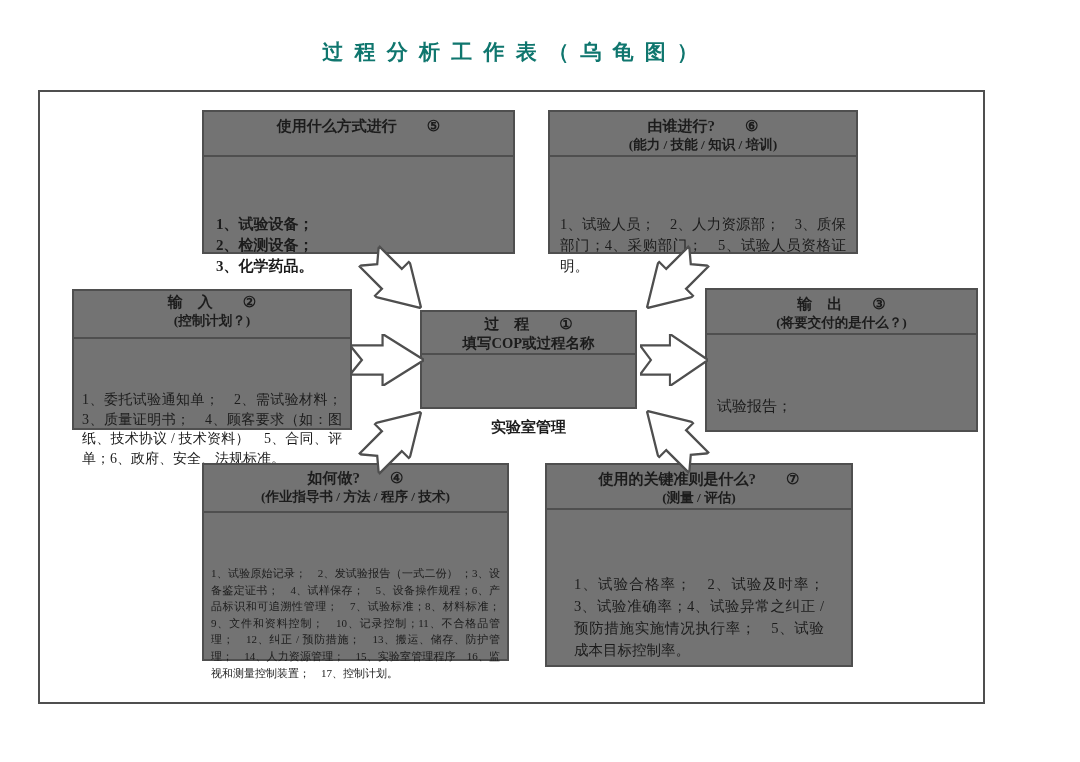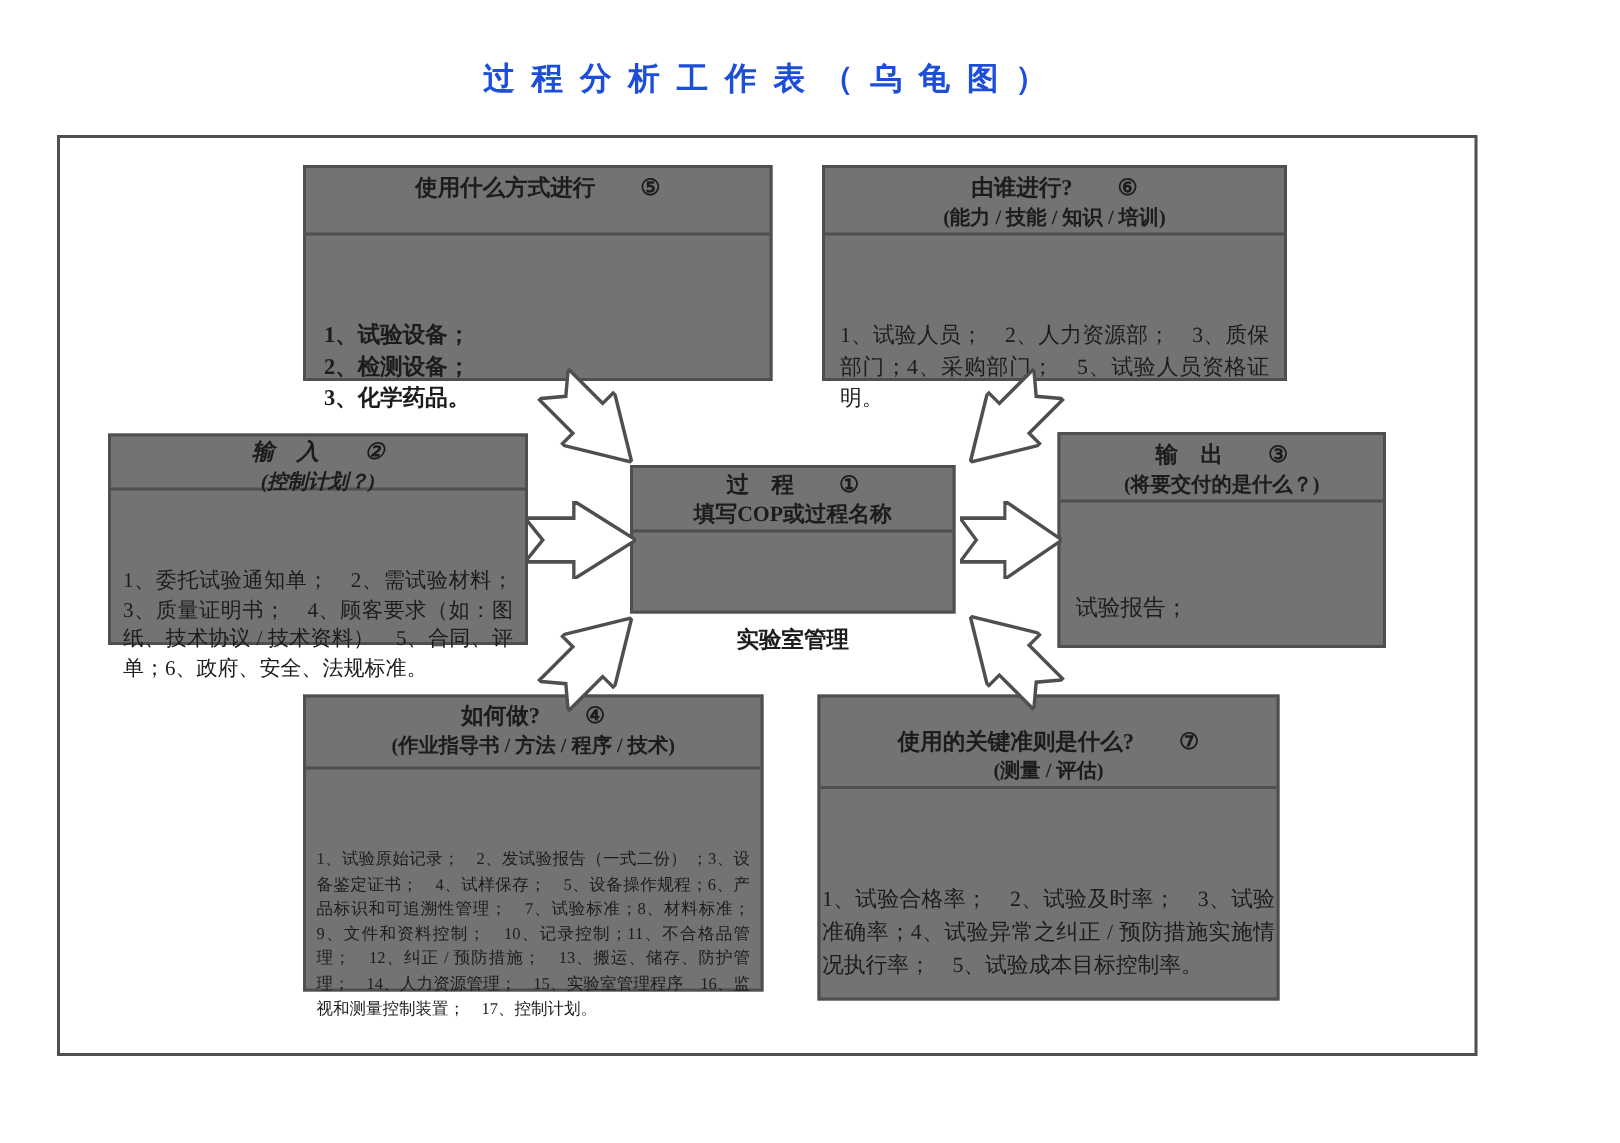--- a/index.html
+++ b/index.html
@@ -4,21 +4,21 @@
 <style>
   html,body{margin:0;padding:0;background:#fff;}
   #canvas{
     position:relative;width:1080px;height:762px;background:#ffffff;
     font-family:"Liberation Serif","DejaVu Serif",serif;
     color:#1c1c1c;overflow:hidden;
   }
   #page-title{
     position:absolute;left:38px;top:38px;width:947px;
     text-align:center;font-size:21px;font-weight:bold;
-    letter-spacing:3px;color:#1d4ed8;
+    letter-spacing:3px;color:#0f766e;
   }
   #outer-frame{
     position:absolute;left:38px;top:90px;width:943px;height:610px;
     border:2px solid #4f4f4f;
   }
   .box{position:absolute;border:2px solid #4f4f4f;background:#737373;box-sizing:border-box;}
   .box-header{
     border-bottom:2px solid #4f4f4f;text-align:center;
     padding-top:4px;box-sizing:border-box;
   }
@@ -31,36 +31,36 @@
   }
   .list-line{font-size:15px;line-height:21px;font-weight:bold;}
   
   #box-method{left:202px;top:110px;width:313px;height:144px;}
   #box-method .box-header{height:45px;}
   #box-method .box-body{text-align:left;padding:10px 12px;}
   #box-who{left:548px;top:110px;width:310px;height:144px;}
   #box-who .box-header{height:45px;}
   #box-who .box-body{line-height:21px;padding:10px 10px;}
   #box-input{left:72px;top:289px;width:280px;height:141px;}
-  #box-input .box-header{height:36px;padding-top:1px;font-style:italic;}
+  #box-input .box-header{height:48px;padding-top:1px;}
   #box-input .box-sub{line-height:17px;}
   #box-input .box-body{padding:4px 8px;line-height:19.5px;font-size:14px;}
-  #box-output{left:705px;top:288px;width:219px;height:144px;}
+  #box-output{left:705px;top:288px;width:273px;height:144px;}
   #box-output .box-header{height:45px;}
   #box-output .box-body{text-align:left;padding:14px 10px;font-size:15px;}
   #box-process{left:420px;top:310px;width:217px;height:99px;}
   #box-process .box-header{height:43px;padding-top:2px;}
   #box-process .proc-sub{font-size:14.5px;font-weight:bold;line-height:19px;}
   #box-process .box-body{text-align:center;padding:15px 6px;font-size:15px;font-weight:bold;}
   #box-how{left:202px;top:463px;width:307px;height:198px;}
   #box-how .box-header{height:48px;padding-top:3px;}
   #box-how .box-body{font-size:11px;line-height:16.6px;padding:5px 7px;}
   #box-criteria{left:545px;top:463px;width:308px;height:204px;}
-  #box-criteria .box-header{height:45px;margin-top:16px;}
-  #box-criteria .box-body{padding:16px 1px;line-height:22px;}
+  #box-criteria .box-header{height:45px;}
+  #box-criteria .box-body{padding:16px 27px;line-height:22px;}
   
   .arrow{position:absolute;}
   .arrow svg{display:block;width:100%;height:100%;}
   #arrow-input{left:350px;top:334px;width:74px;height:52px;}
   #arrow-output{left:640px;top:334px;width:68px;height:52px;}
   #arrow-method{left:358px;top:257px;width:74px;height:50px;transform:rotate(45deg);}
   #arrow-who{left:636px;top:257px;width:74px;height:50px;transform:rotate(135deg);}
   #arrow-how{left:358px;top:413px;width:74px;height:50px;transform:rotate(-45deg);}
   #arrow-criteria{left:636px;top:412px;width:74px;height:50px;transform:rotate(-135deg);}
 </style>

